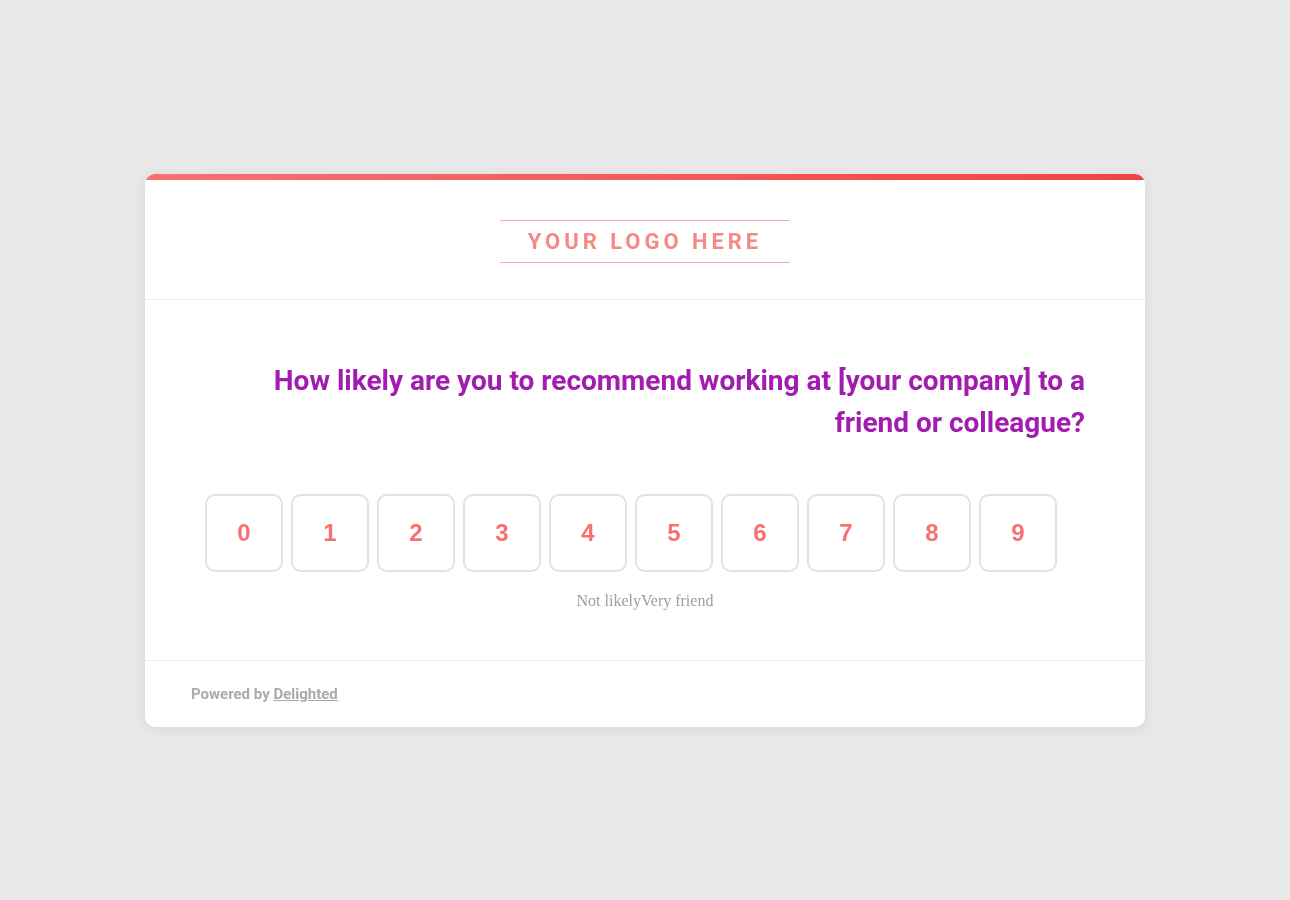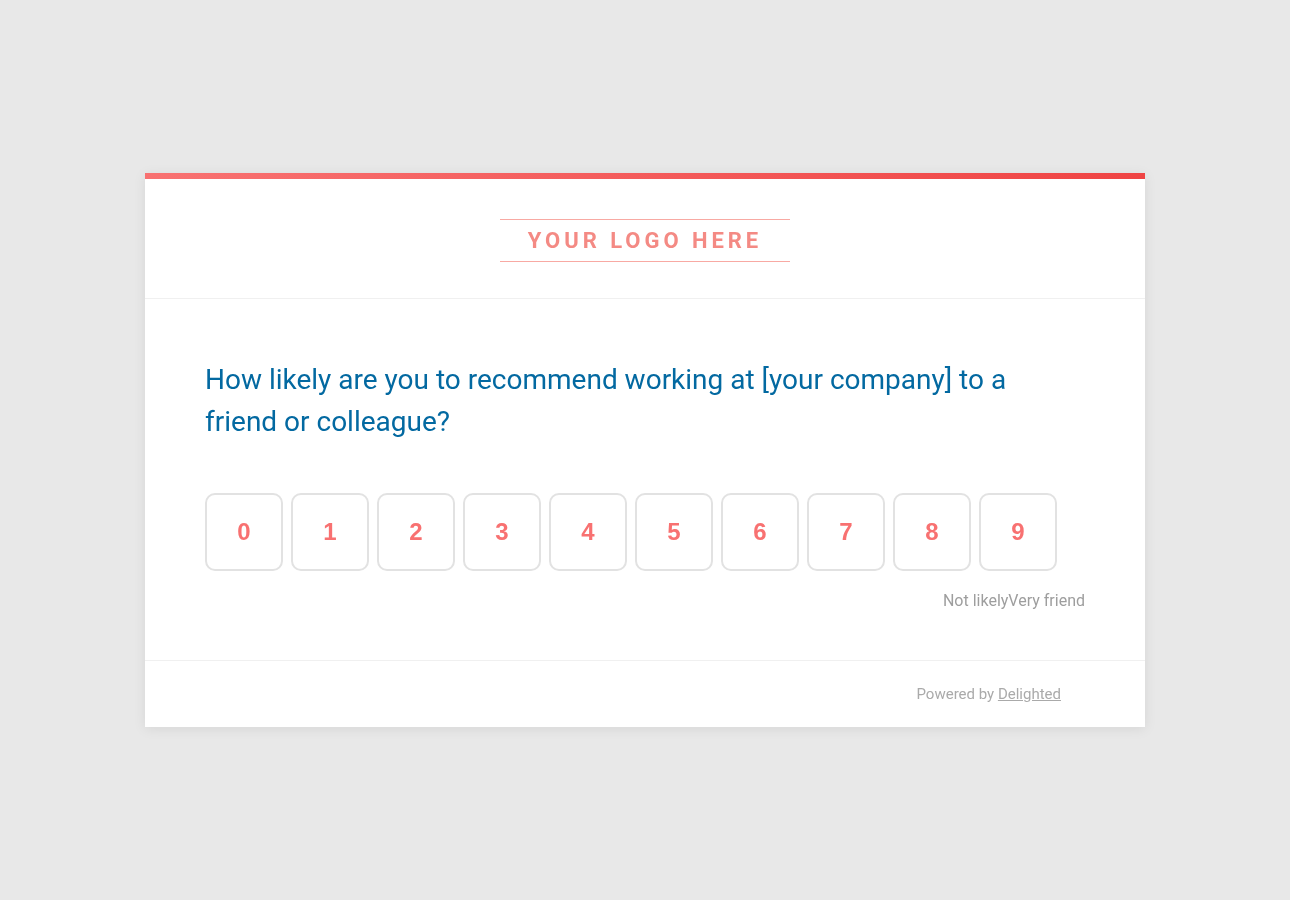--- a/index.html
+++ b/index.html
@@ -14,21 +14,21 @@
       background-color: #e8e8e8;
       display: flex;
       align-items: center;
       justify-content: center;
       font-family: -apple-system, BlinkMacSystemFont, 'Segoe UI', Roboto, sans-serif;
     }
 
     .survey-card {
       background: #ffffff;
       width: 1000px;
-      border-radius: 0;
+      border-radius: 10px;
       overflow: hidden;
       box-shadow: 0 2px 12px rgba(0,0,0,0.08);
     }
 
     .card-top-bar {
       height: 6px;
       background: linear-gradient(to right, #f87171, #ef4444);
     }
 
     .logo-section {
@@ -58,24 +58,24 @@
       letter-spacing: 0.18em;
       color: #f48a84;
       text-transform: uppercase;
     }
 
     .survey-body {
       padding: 60px 60px 50px;
     }
 
     .question-text {
-      text-align: left;
+      text-align: right;
       font-size: 28px;
-      font-weight: 400;
-      color: #0369a1;
+      font-weight: 700;
+      color: #a21caf;
       line-height: 1.5;
       margin-bottom: 50px;
     }
 
     .scale-container {
       display: flex;
       flex-direction: column;
       gap: 12px;
     }
 
@@ -97,36 +97,38 @@
       cursor: pointer;
       display: flex;
       align-items: center;
       justify-content: center;
       transition: background 0.15s, border-color 0.15s;
       flex-shrink: 0;
     }
 
     .scale-labels {
       display: flex;
-      justify-content: flex-end;
+      justify-content: center;
       margin-top: 8px;
+      font-family: Liberation Serif, serif;
     }
 
     .scale-label {
       font-size: 16px;
       color: #9e9e9e;
       font-weight: 400;
     }
 
     .footer-section {
-      padding: 24px 84px;
+      padding: 24px 46px;
       border-top: 1px solid #f0f0f0;
       display: flex;
       align-items: center;
-      justify-content: flex-end;
+      justify-content: flex-start;
+      font-weight: bold;
     }
 
     .powered-by {
       font-size: 15px;
       color: #aaaaaa;
     }
 
     .powered-by a {
       color: #aaaaaa;
       text-decoration: underline;

